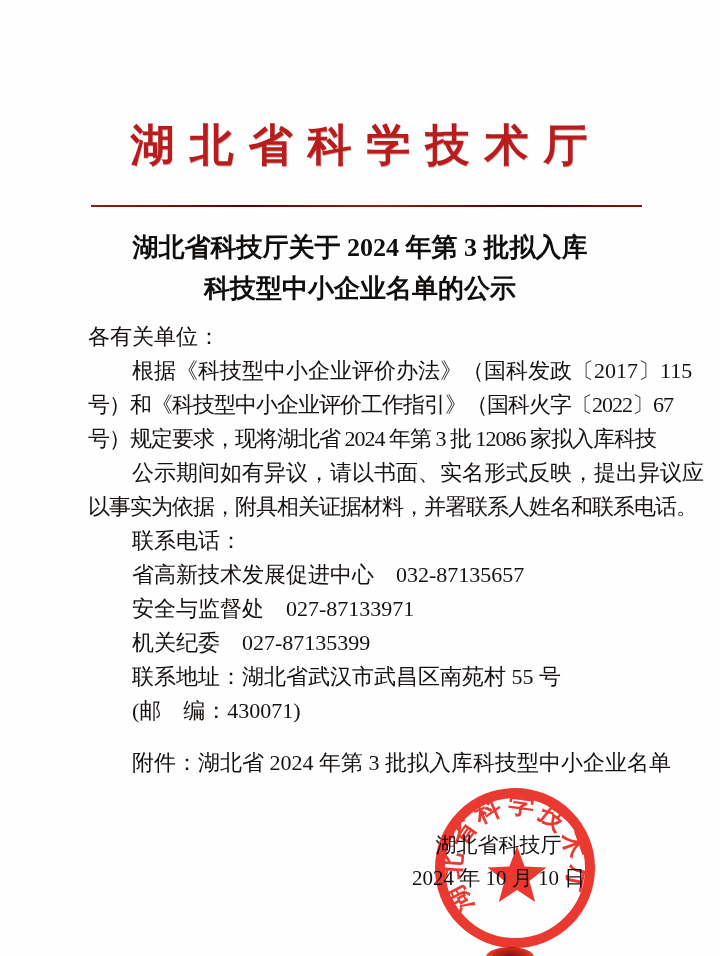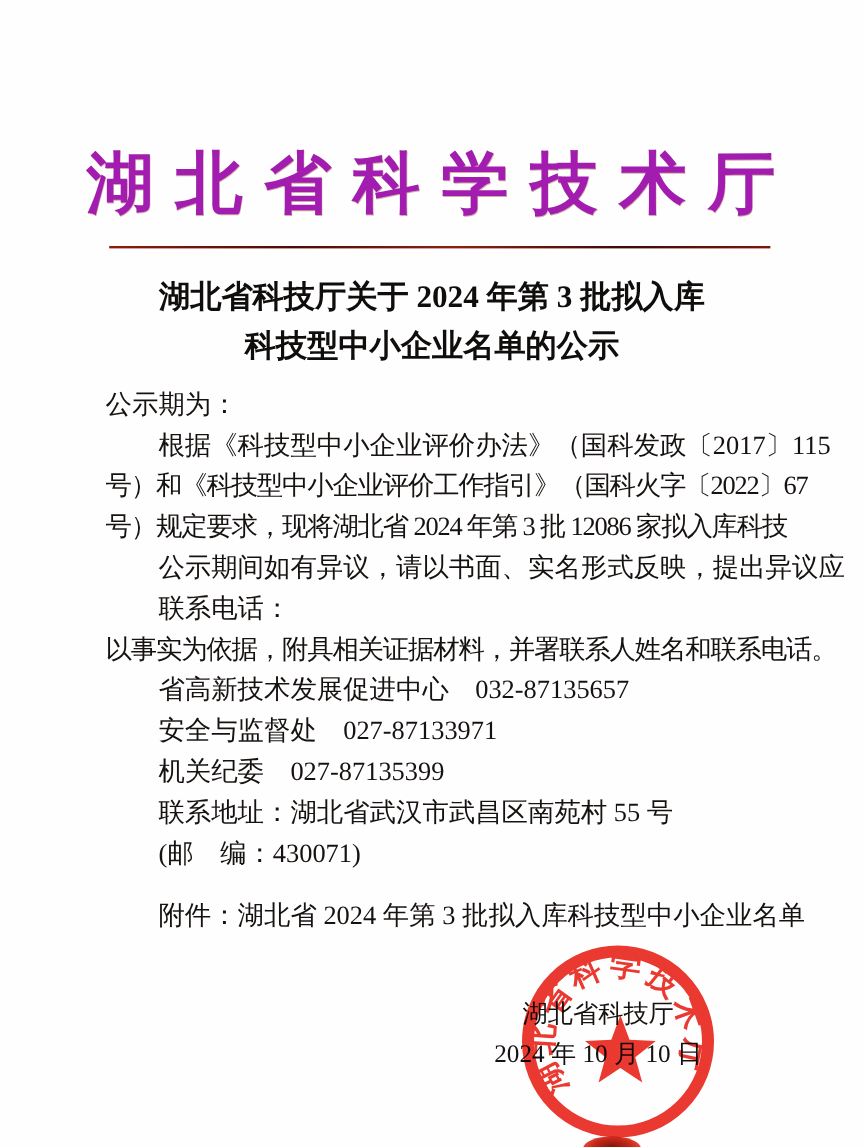--- a/index.html
+++ b/index.html
@@ -3,21 +3,21 @@
 <meta charset="utf-8">
 <style>
   html,body { margin:0; padding:0; background:#ffffff; }
   .page {
     position:relative; width:720px; height:956px; background:#fffefe;
     overflow:hidden; font-family:"Liberation Serif","DejaVu Serif",serif;
     color:#181512;
   }
   .masthead {
     position:absolute; top:116px; left:0; width:720px; text-align:center;
-    font-size:56px; font-weight:700; color:#a21caf; letter-spacing:2px;
+    font-size:44px; font-weight:700; color:#b91c1c; letter-spacing:2px;
     white-space:nowrap;
     text-shadow:0.5px 0.5px 0 rgba(120,20,10,0.35);
   }
   .divider {
     position:absolute; top:205px; left:91px; width:551px; height:2px;
     background:linear-gradient(90deg,#8c1d12,#4d0b05 28%,#8c2015 52%,#3f0a05 78%,#7c170d);
   }
   .title {
     position:absolute; top:227px; left:40px; width:640px; text-align:center;
     font-size:26px; font-weight:700; line-height:41px; color:#100e0c;
@@ -52,27 +52,27 @@
   <div class="masthead">湖 北 省 科 学 技 术 厅</div>
 
   <div class="divider"></div>
 
   <div class="title">
     <div>湖北省科技厅关于 2024 年第 3 批拟入库</div>
     <div>科技型中小企业名单的公示</div>
   </div>
 
   <div class="body-text">
-    <div class="line">公示期为：</div>
+    <div class="line">各有关单位：</div>
     <div class="line indent">根据《科技型中小企业评价办法》（国科发政〔2017〕115</div>
     <div class="line tight">号）和《科技型中小企业评价工作指引》（国科火字〔2022〕67</div>
     <div class="line tight">号）规定要求，现将湖北省 2024 年第 3 批 12086 家拟入库科技</div>
     <div class="line indent">公示期间如有异议，请以书面、实名形式反映，提出异议应</div>
+    <div class="line tight">以事实为依据，附具相关证据材料，并署联系人姓名和联系电话。</div>
     <div class="line indent">联系电话：</div>
-    <div class="line tight">以事实为依据，附具相关证据材料，并署联系人姓名和联系电话。</div>
     <div class="line indent">省高新技术发展促进中心　032-87135657</div>
     <div class="line indent">安全与监督处　027-87133971</div>
     <div class="line indent">机关纪委　027-87135399</div>
     <div class="line indent">联系地址：湖北省武汉市武昌区南苑村 55 号</div>
     <div class="line indent">(邮　编：430071)</div>
     <div class="line indent attach">附件：湖北省 2024 年第 3 批拟入库科技型中小企业名单</div>
   </div>
 
   <div class="signature">
     <div>湖北省科技厅</div>

